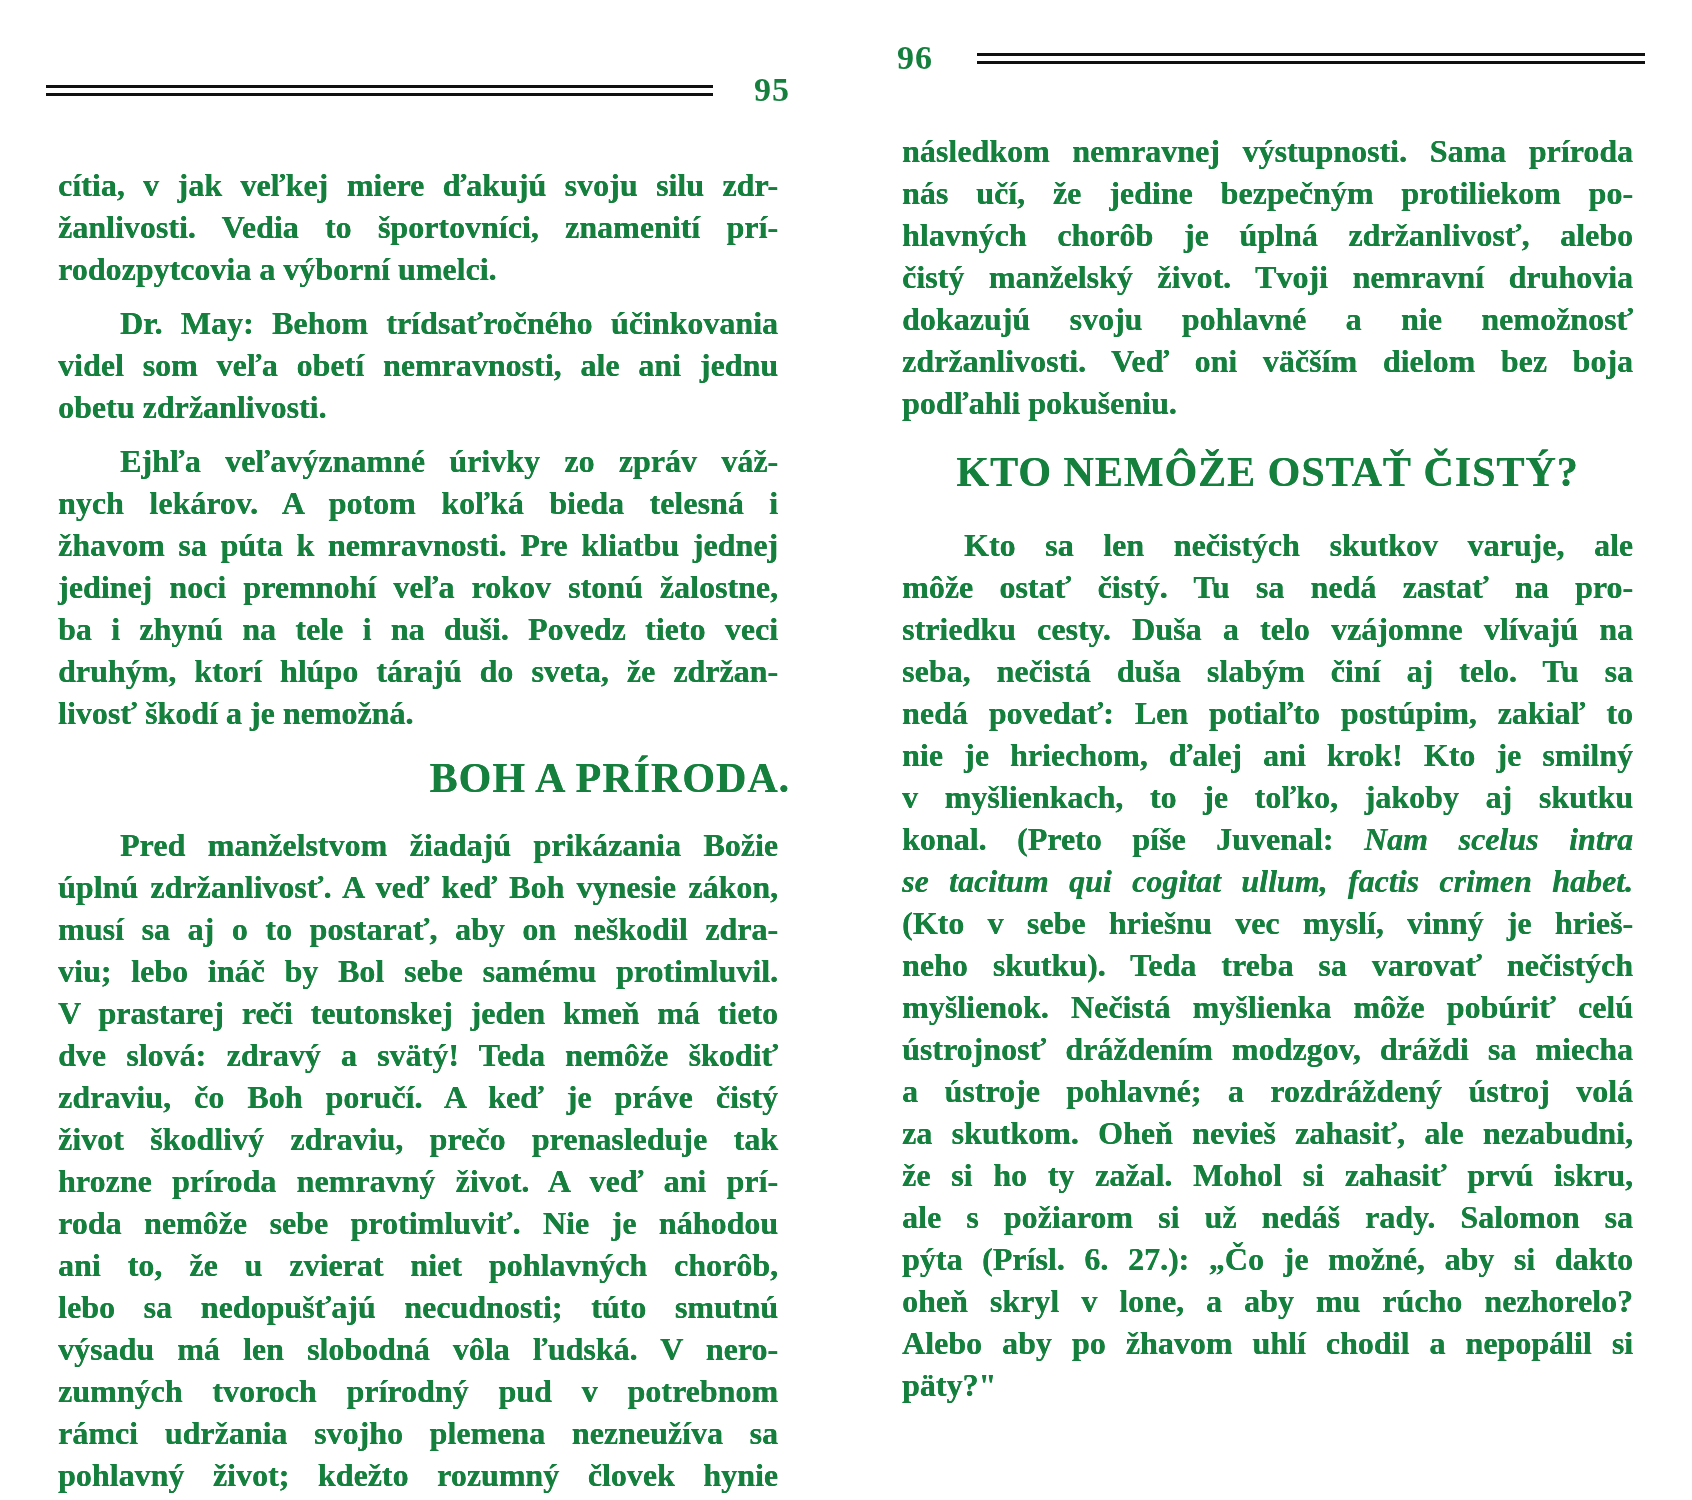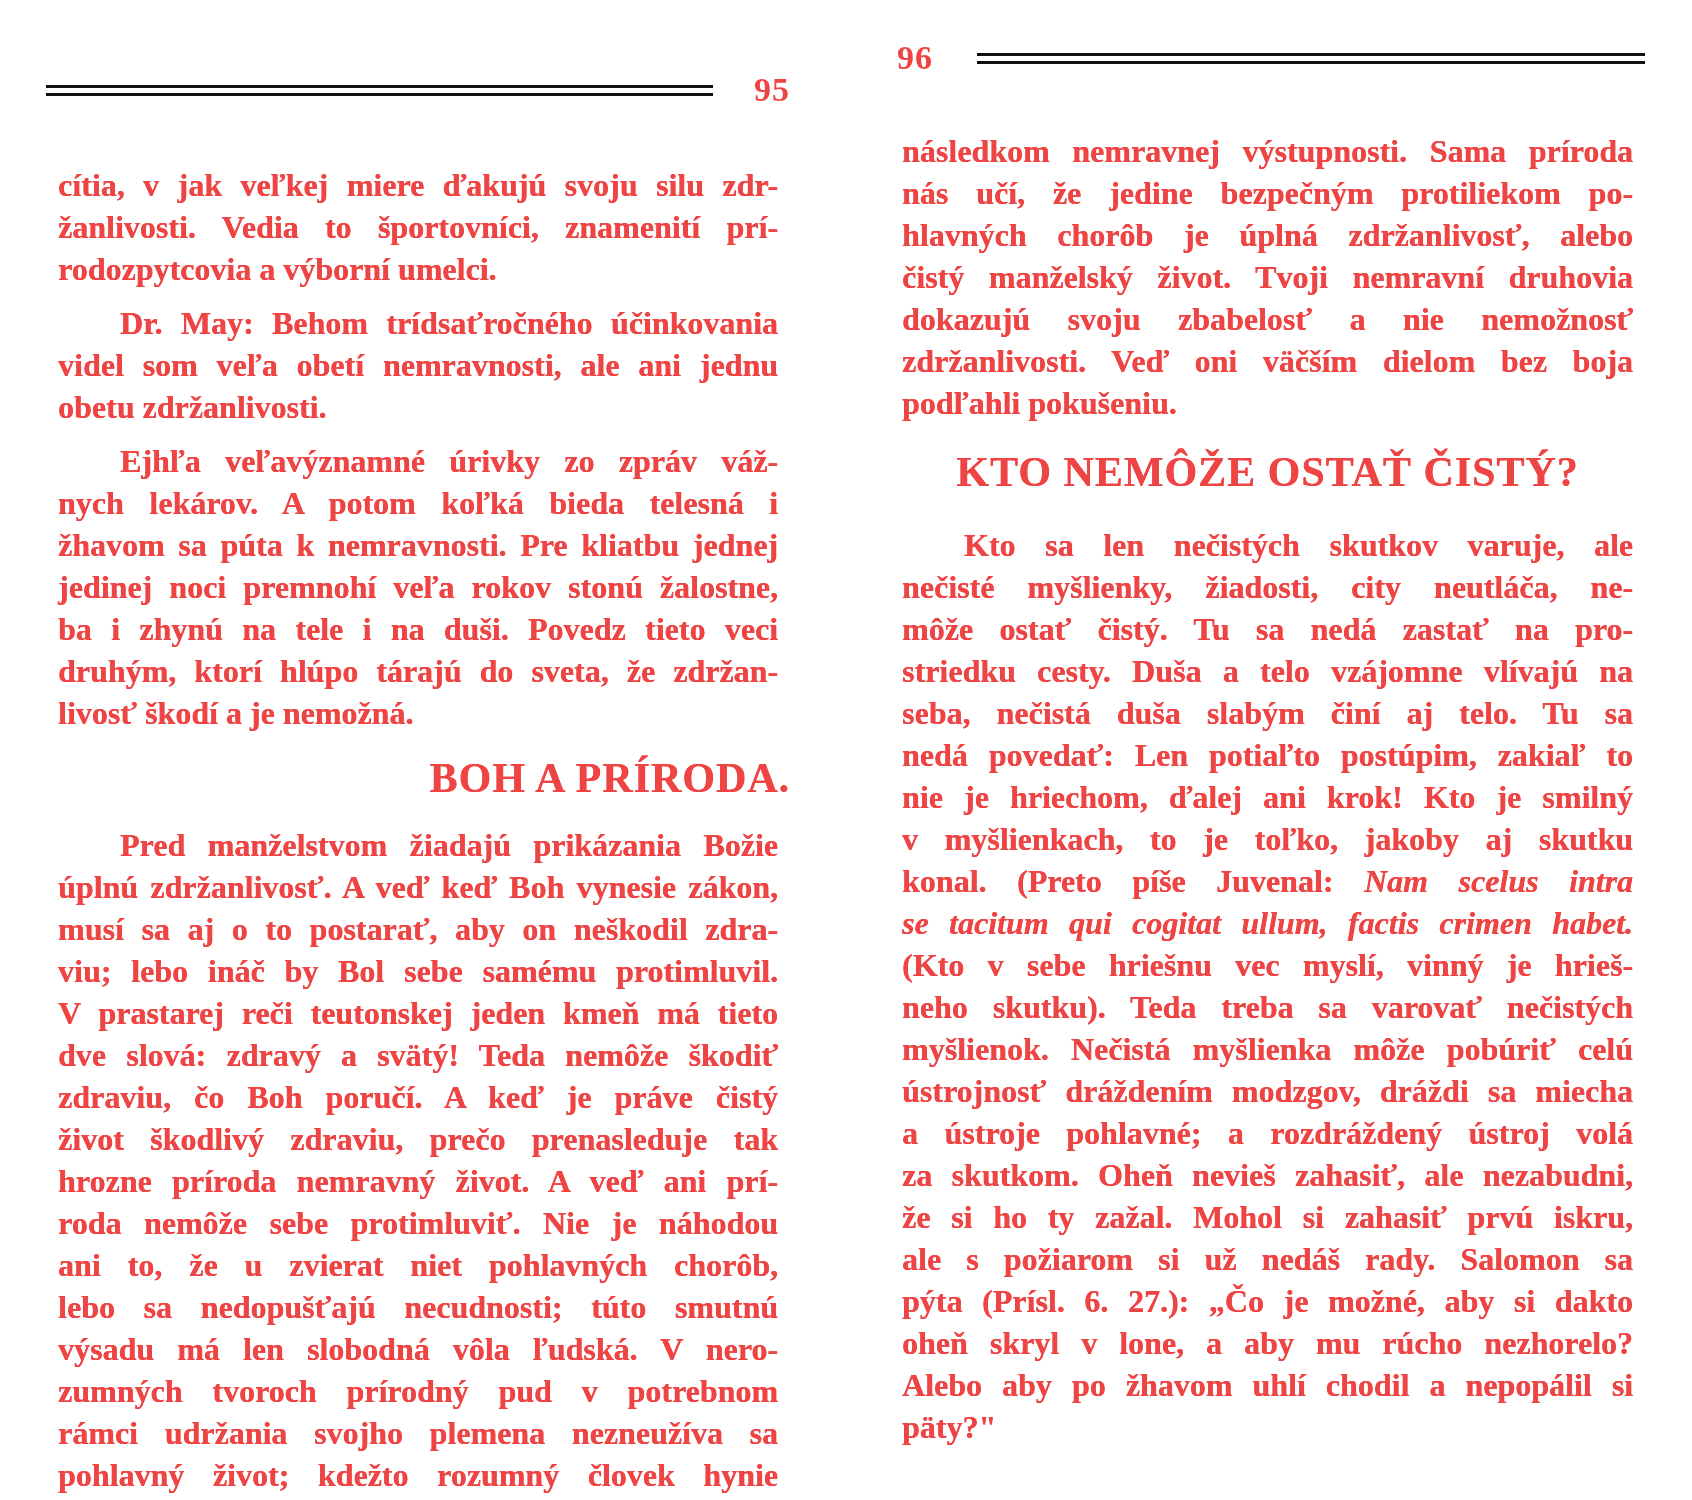--- a/index.html
+++ b/index.html
@@ -61,21 +61,21 @@
     line-height:48px;
     letter-spacing:1px;
     text-shadow:0.3px 0 0 currentColor;
   }
   .heading.right{text-align:right;margin:20px 0 22px 0;}
   .heading.center{text-align:center;margin:24px 0 28px 0;}
 </style>
 </head>
 <body>
 
-<div class="canvas" style="background: rgb(255, 255, 255); color: #ef4444;">
+<div class="canvas" style="background: rgb(255, 255, 255); color: #15803d;">
 
   <section class="page page-left">
     <header class="pagehead pagehead-left">
       <span class="double-rule"></span>
       <span class="pagenum">95</span>
     </header>
     <div class="pagebody" id="left-body">
         <div class="para">
           <div class="line">cítia, v jak veľkej miere ďakujú svoju silu zdr-</div>
           <div class="line">žanlivosti. Vedia to športovníci, znamenití prí-</div>
@@ -121,28 +121,27 @@
     <header class="pagehead pagehead-right">
       <span class="pagenum">96</span>
       <span class="double-rule"></span>
     </header>
     <div class="pagebody" id="right-body">
         <div class="para">
           <div class="line">následkom nemravnej výstupnosti. Sama príroda</div>
           <div class="line">nás učí, že jedine bezpečným protiliekom po-</div>
           <div class="line">hlavných chorôb je úplná zdržanlivosť, alebo</div>
           <div class="line">čistý manželský život. Tvoji nemravní druhovia</div>
-          <div class="line">dokazujú svoju zbabelosť a nie nemožnosť</div>
+          <div class="line">dokazujú svoju pohlavné a nie nemožnosť</div>
           <div class="line">zdržanlivosti. Veď oni väčším dielom bez boja</div>
           <div class="line last">podľahli pokušeniu.</div>
         </div>
         <div class="heading center">KTO NEMÔŽE OSTAŤ ČISTÝ?</div>
         <div class="para indent">
           <div class="line">Kto sa len nečistých skutkov varuje, ale</div>
-          <div class="line">nečisté myšlienky, žiadosti, city neutláča, ne-</div>
           <div class="line">môže ostať čistý. Tu sa nedá zastať na pro-</div>
           <div class="line">striedku cesty. Duša a telo vzájomne vlívajú na</div>
           <div class="line">seba, nečistá duša slabým činí aj telo. Tu sa</div>
           <div class="line">nedá povedať: Len potiaľto postúpim, zakiaľ to</div>
           <div class="line">nie je hriechom, ďalej ani krok! Kto je smilný</div>
           <div class="line">v myšlienkach, to je toľko, jakoby aj skutku</div>
           <div class="line"><span>konal. (Preto píše Juvenal: </span><i>Nam scelus intra</i></div>
           <div class="line"><i>se tacitum qui cogitat ullum, factis crimen habet.</i></div>
           <div class="line">(Kto v sebe hriešnu vec myslí, vinný je hrieš-</div>
           <div class="line">neho skutku). Teda treba sa varovať nečistých</div>

